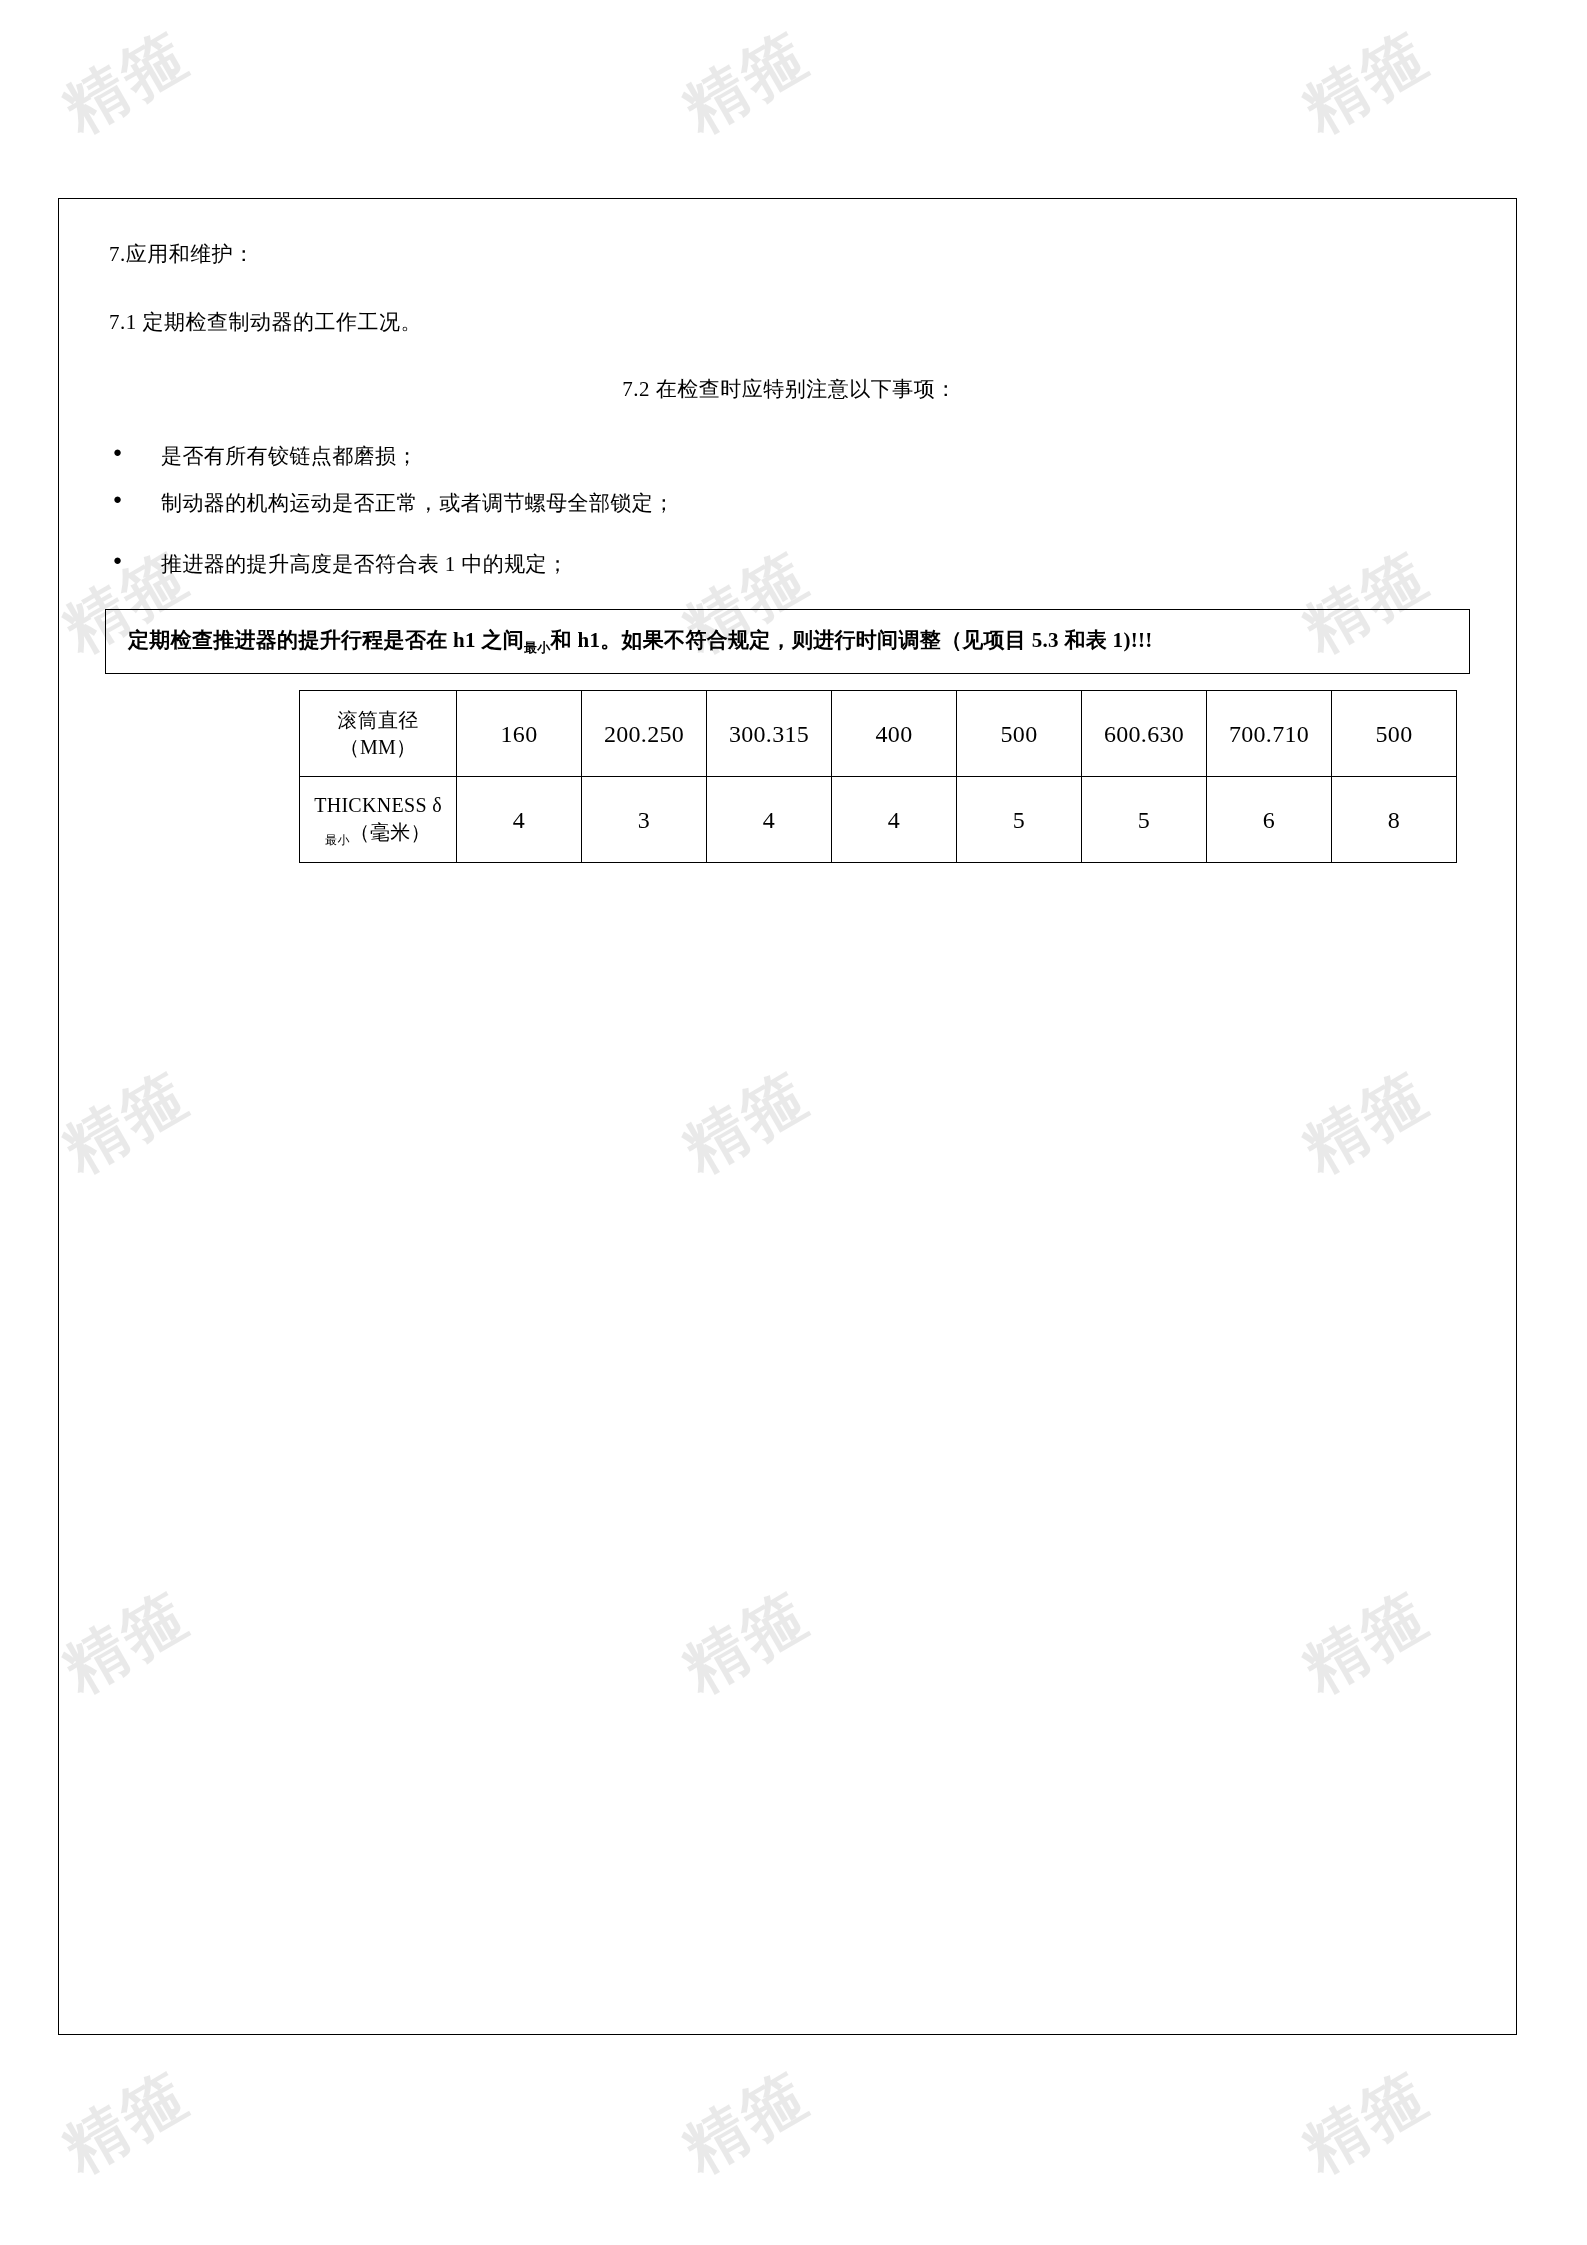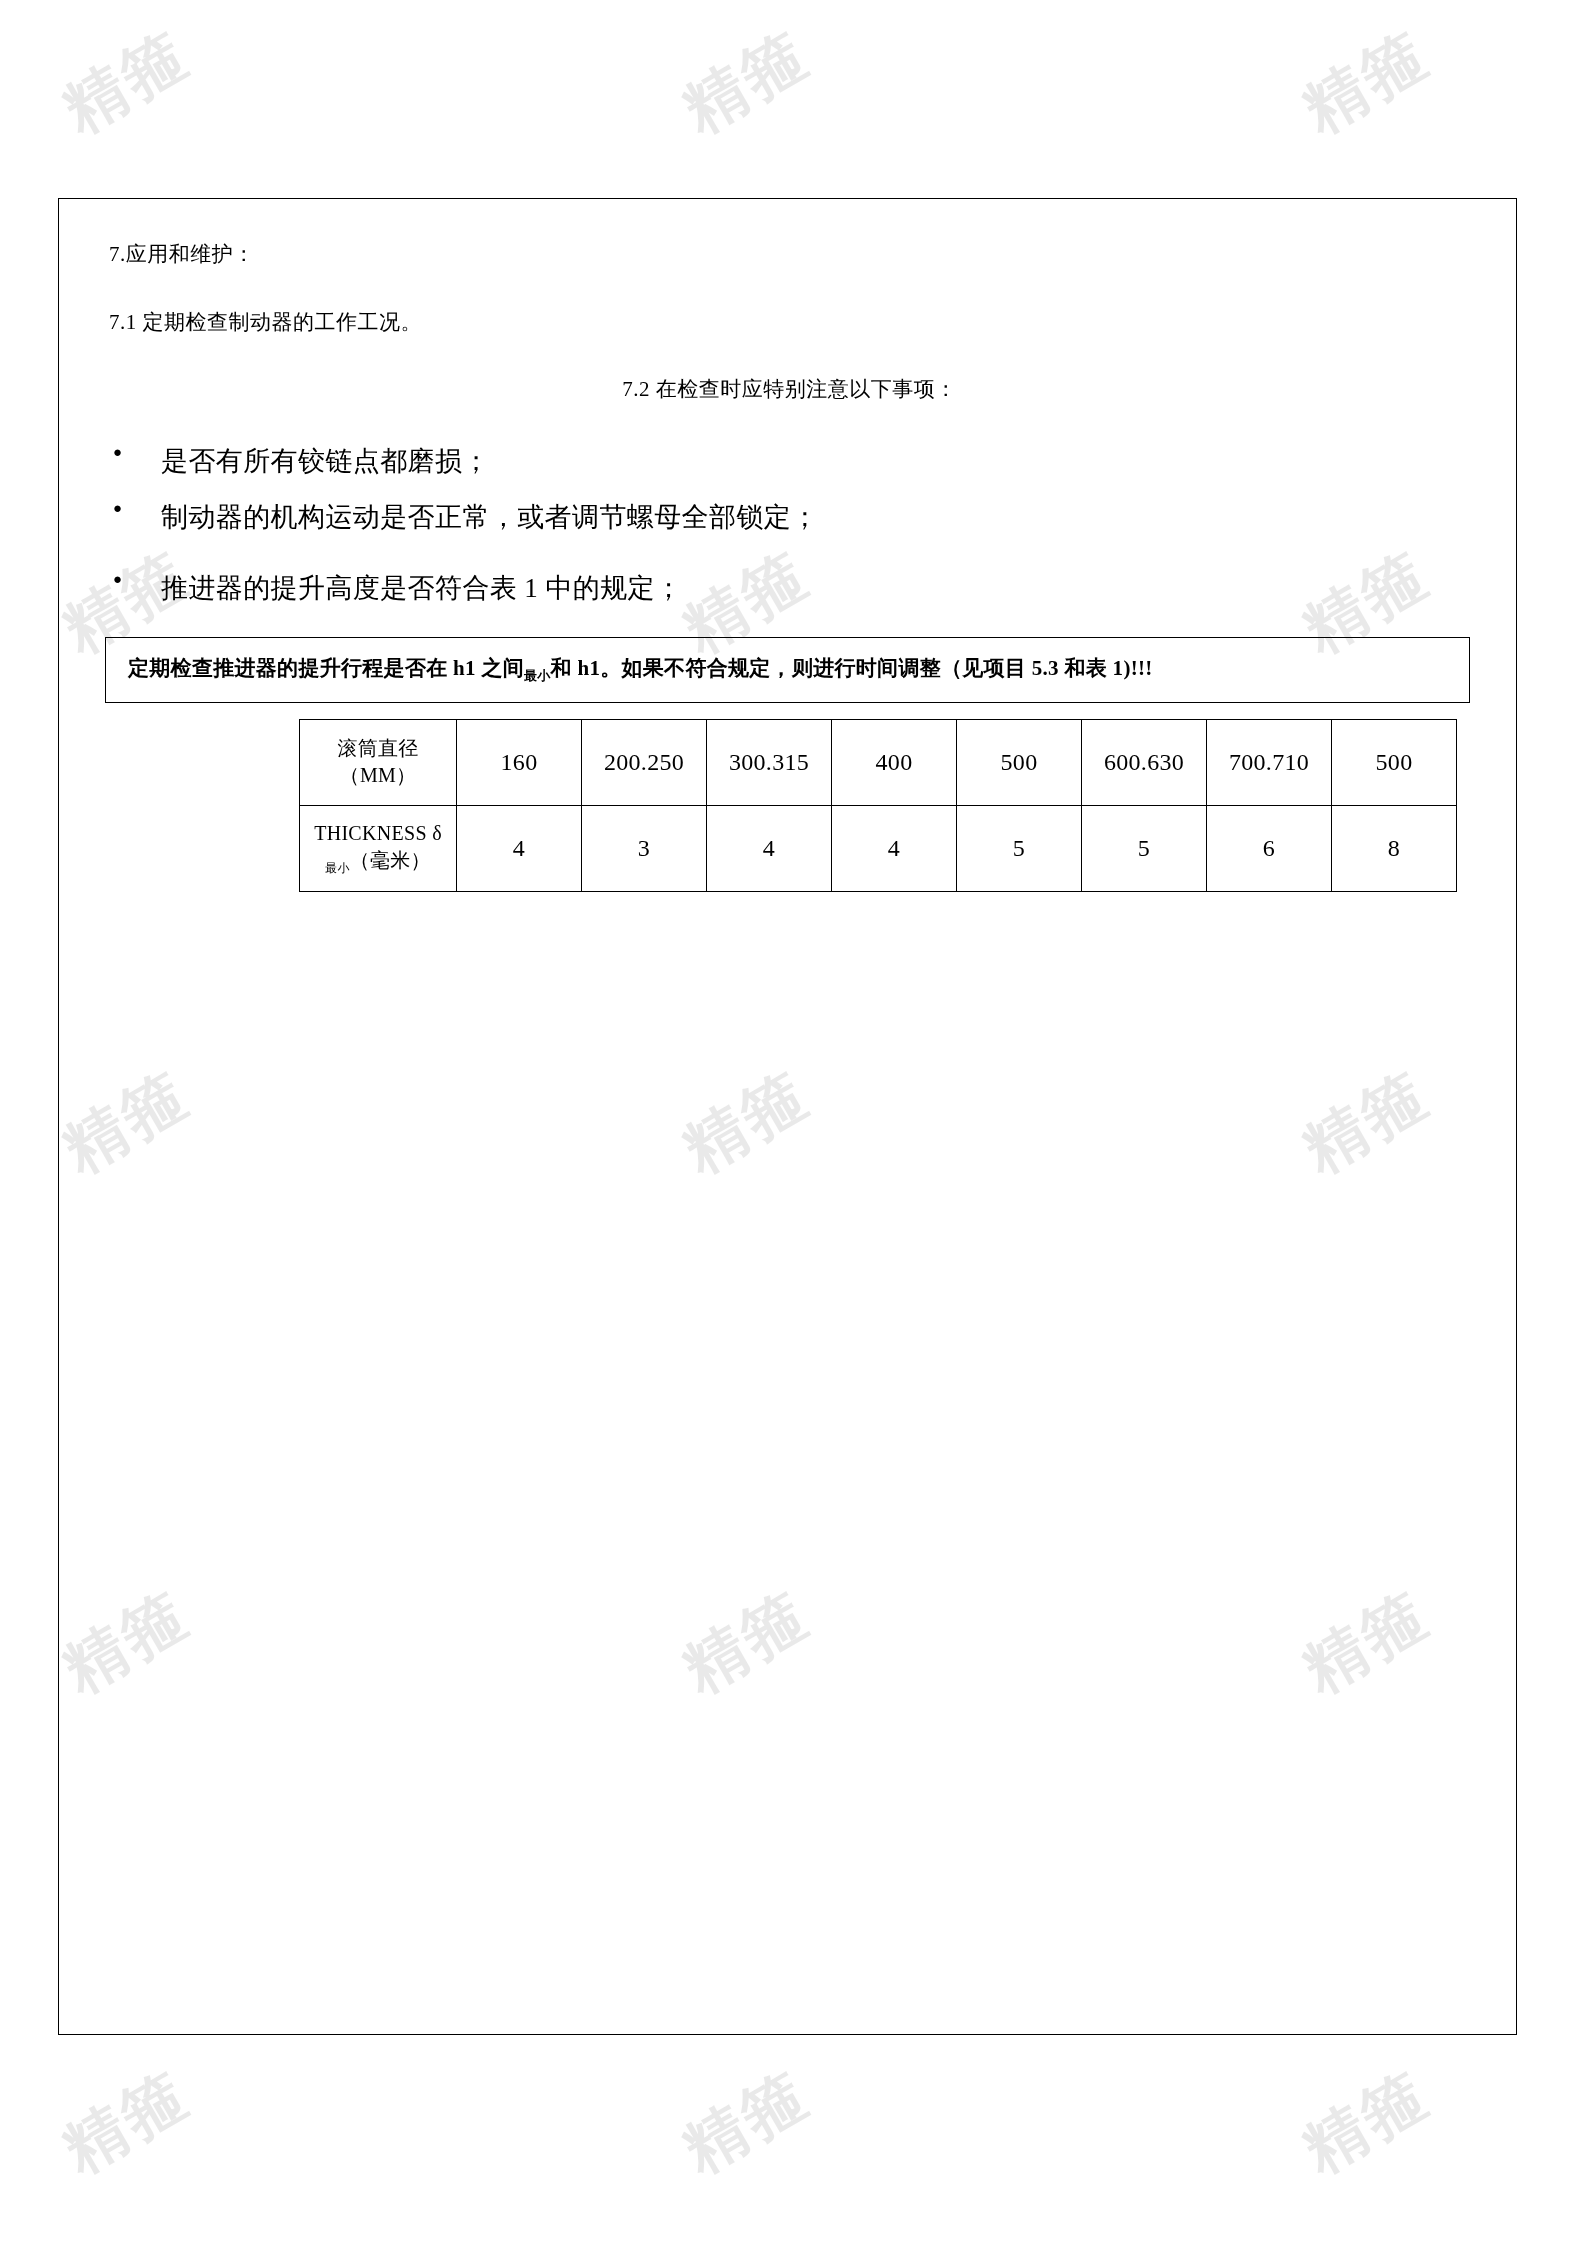--- a/index.html
+++ b/index.html
@@ -65,21 +65,21 @@
   }
   .para.tight { margin-bottom: 34px; text-align: center; }
 
   ul.bullets {
     list-style: none;
     margin: 0;
     padding: 0;
   }
   ul.bullets li {
     position: relative;
-    font-size: 27px;
+    font-size: 21px;
     line-height: 1.58;
     margin: 0 1px 14px 0;
     padding-left: 56px;
     letter-spacing: 0.4px;
   }
   ul.bullets li::before {
     content: "\25CF";
     position: absolute;
     left: 8px;
     top: 1px;

